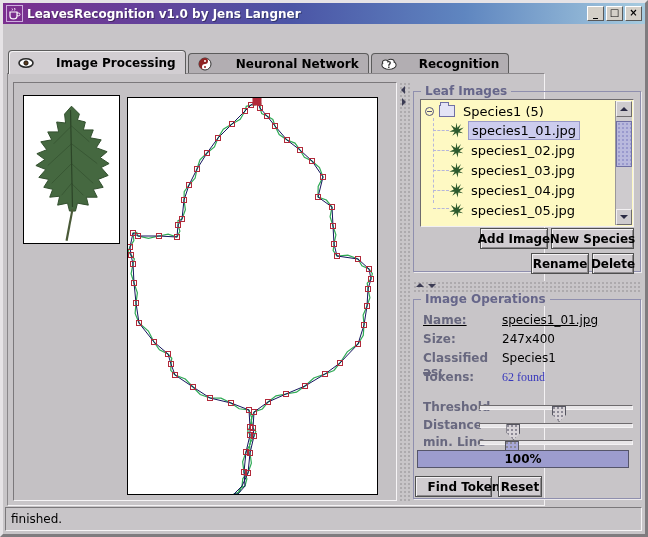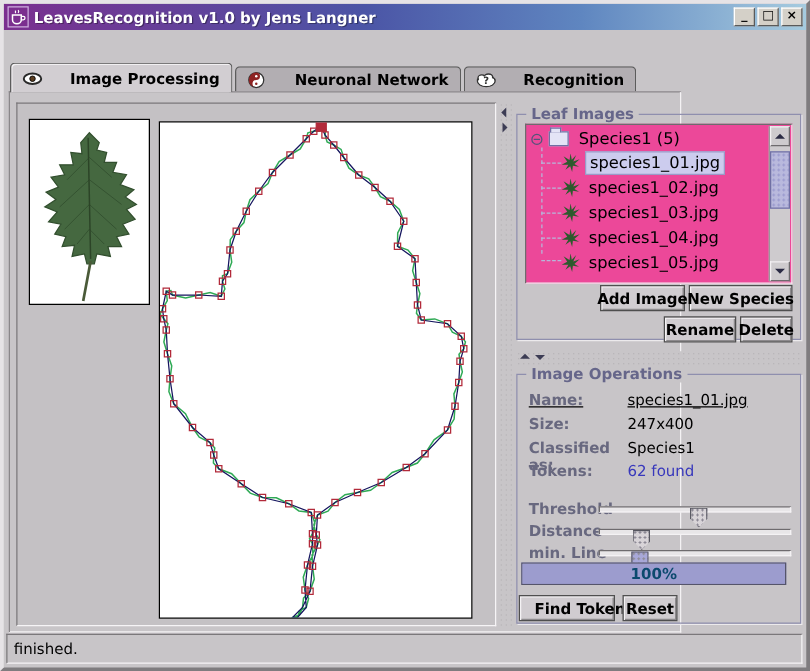--- a/index.html
+++ b/index.html
@@ -57,21 +57,21 @@
     border:4px solid transparent;border-bottom-color:#3c3c54;border-top-width:0;}
   .hsplit .arrowD{position:absolute;left:15px;top:3px;width:0;height:0;
     border:4px solid transparent;border-top-color:#3c3c54;border-bottom-width:0;}
   
   .group{position:absolute;border:1px solid #8f8fae;box-shadow:1px 1px 0 #eceaec;}
   .grouptitle{position:absolute;top:-8px;left:7px;background:#c8c5c8;padding:0 4px;
     font-weight:bold;font-size:12px;color:#66668a;white-space:nowrap;}
   #grp-leaf{left:405px;top:17px;width:228px;height:181px;}
   #grp-ops{left:405px;top:225px;width:228px;height:200px;}
   
-  .treebox{position:absolute;left:6px;top:7px;width:214px;height:128px;background:#ec4899;
+  .treebox{position:absolute;left:6px;top:7px;width:214px;height:128px;background:#fef9c3;
     border:1px solid;border-color:#6e6b6e #f2f0f2 #f2f0f2 #6e6b6e;overflow:hidden;}
   .treerow{position:absolute;left:0;height:20px;display:flex;align-items:center;font-size:13px;color:#000;}
   .nodelabel{padding:1px 3px;white-space:nowrap;}
   .nodelabel.selected{background:#ccccee;border:1px solid #9a9ac8;}
   .handle{width:9px;height:9px;border:1px solid #54547a;border-radius:50%;position:relative;margin:0 5px 0 4px;}
   .handle:after{content:"";position:absolute;left:1px;right:1px;top:3px;height:1px;background:#54547a;}
   .foldericon{width:16px;height:12px;border:1px solid #7070a4;background:#e4e4f6;position:relative;margin-right:5px;}
   .foldericon:before{content:"";position:absolute;top:-4px;left:0px;width:7px;height:3px;
     border:1px solid #7070a4;border-bottom:none;background:#e4e4f6;}
   .leaficon{width:15px;height:15px;background:#2d5a2d;margin:0 4px 0 0;flex:0 0 auto;
@@ -92,36 +92,36 @@
     background-image:radial-gradient(#9a9ace 30%,transparent 32%);background-size:4px 4px;}
   
   .mbtn{position:absolute;background:#d0ccd0;border:1px solid #4f4f4f;
     box-shadow:inset 1px 1px 0 #f4f2f4, inset -1px -1px 0 #8d8a8d;
     font-family:"DejaVu Sans",sans-serif;font-weight:bold;font-size:12px;color:#000;
     display:flex;align-items:center;justify-content:center;white-space:nowrap;cursor:default;}
   
   .frow{position:absolute;left:9px;font-size:12px;display:flex;}
   .flabel{font-weight:bold;color:#68687f;width:79px;flex:0 0 auto;}
   .fvalue{color:#000;}
-  .fvalue.tokens{color:#3838bc;}
+  .fvalue.tokens{color:#3838bc;font-family:Liberation Serif, serif;}
   
   .srow{position:absolute;left:9px;height:18px;width:212px;}
   .slabel{position:absolute;left:0;top:2px;font-weight:bold;font-size:12px;color:#68687f;}
   .strack{position:absolute;left:56px;right:2px;top:7px;height:5px;background:#e8e6e8;
     border:1px solid;border-color:#6e6b6e #f4f2f4 #f4f2f4 #6e6b6e;}
   .sthumb2{position:absolute;top:0px;width:14px;height:16px;margin-left:-7px;background:#d8d4d8;
     border:0;clip-path:polygon(0 0,100% 0,100% 55%,50% 100%,0 55%);
     background-image:radial-gradient(#8d8a96 30%,transparent 32%);background-size:4px 4px;
     box-shadow:inset 0 0 0 1px #55555f;}
   .sthumb2.active{background-color:#a8a8d8;}
   
   .progress{position:absolute;left:3px;top:150px;width:212px;height:18px;background:#9c9cce;
     border:1px solid #55556a;display:flex;align-items:center;justify-content:center;}
   .progress .pfill{position:absolute;left:0;top:0;bottom:0;background:#9c9cce;}
-  .progress .ptext{position:relative;font-weight:bold;font-size:12px;color:#0c4a6e;}
+  .progress .ptext{position:relative;font-weight:bold;font-size:12px;color:#000000;}
   
   .statusbar{position:absolute;left:2px;top:504px;width:637px;height:24px;
     border:1px solid;border-color:#7b787b #f6f4f6 #f6f4f6 #7b787b;background:#c8c5c8;
     display:flex;align-items:center;padding-left:5px;font-size:12px;color:#000;}
 </style>
 </head>
 <body>
 
 <div id="win">
 

